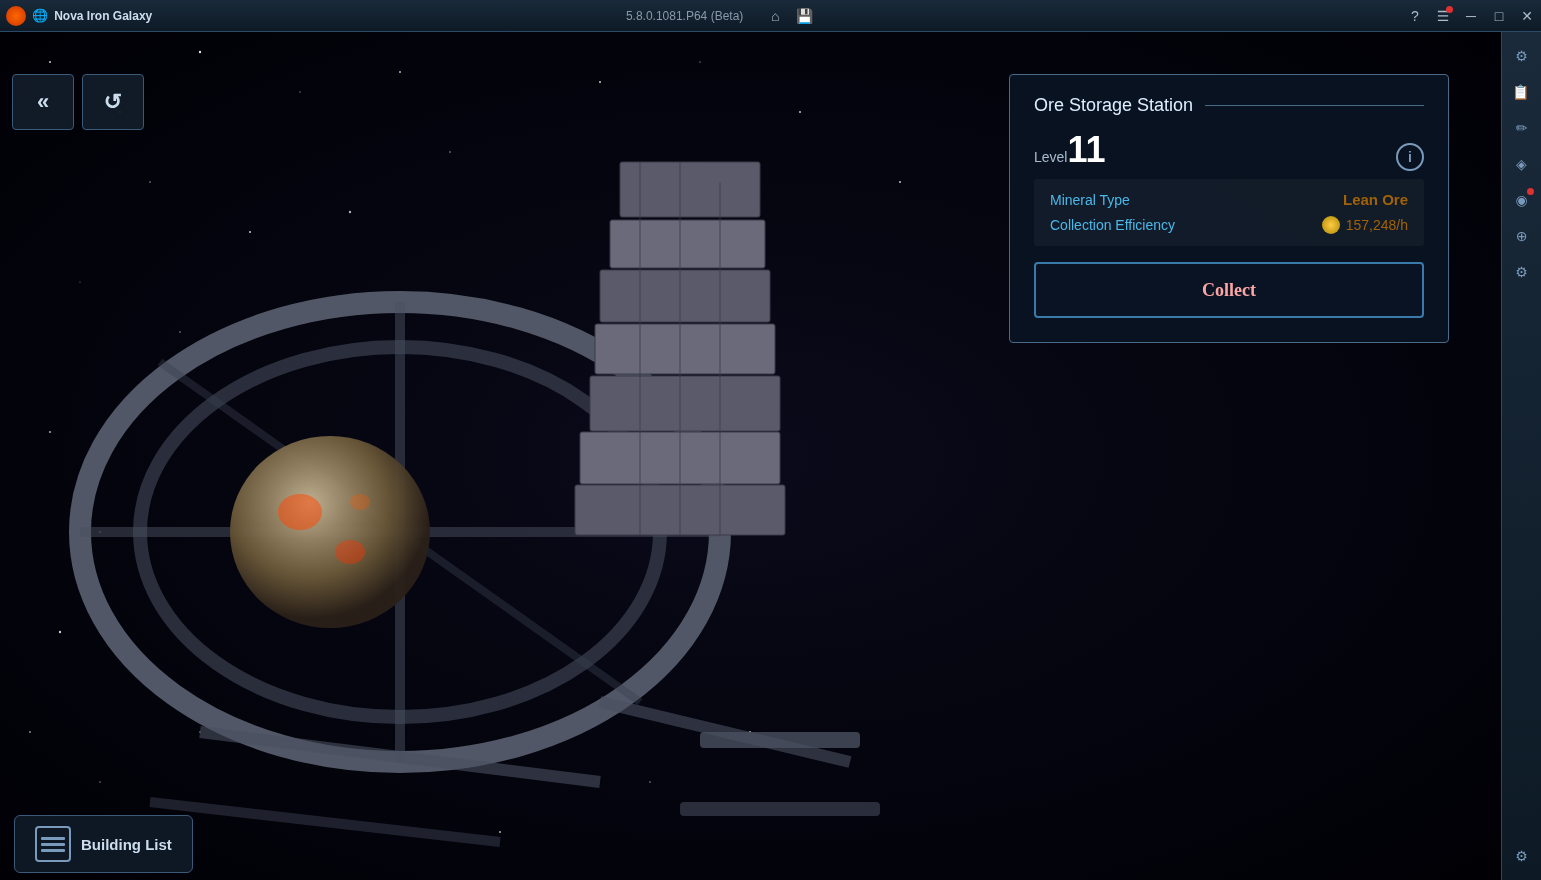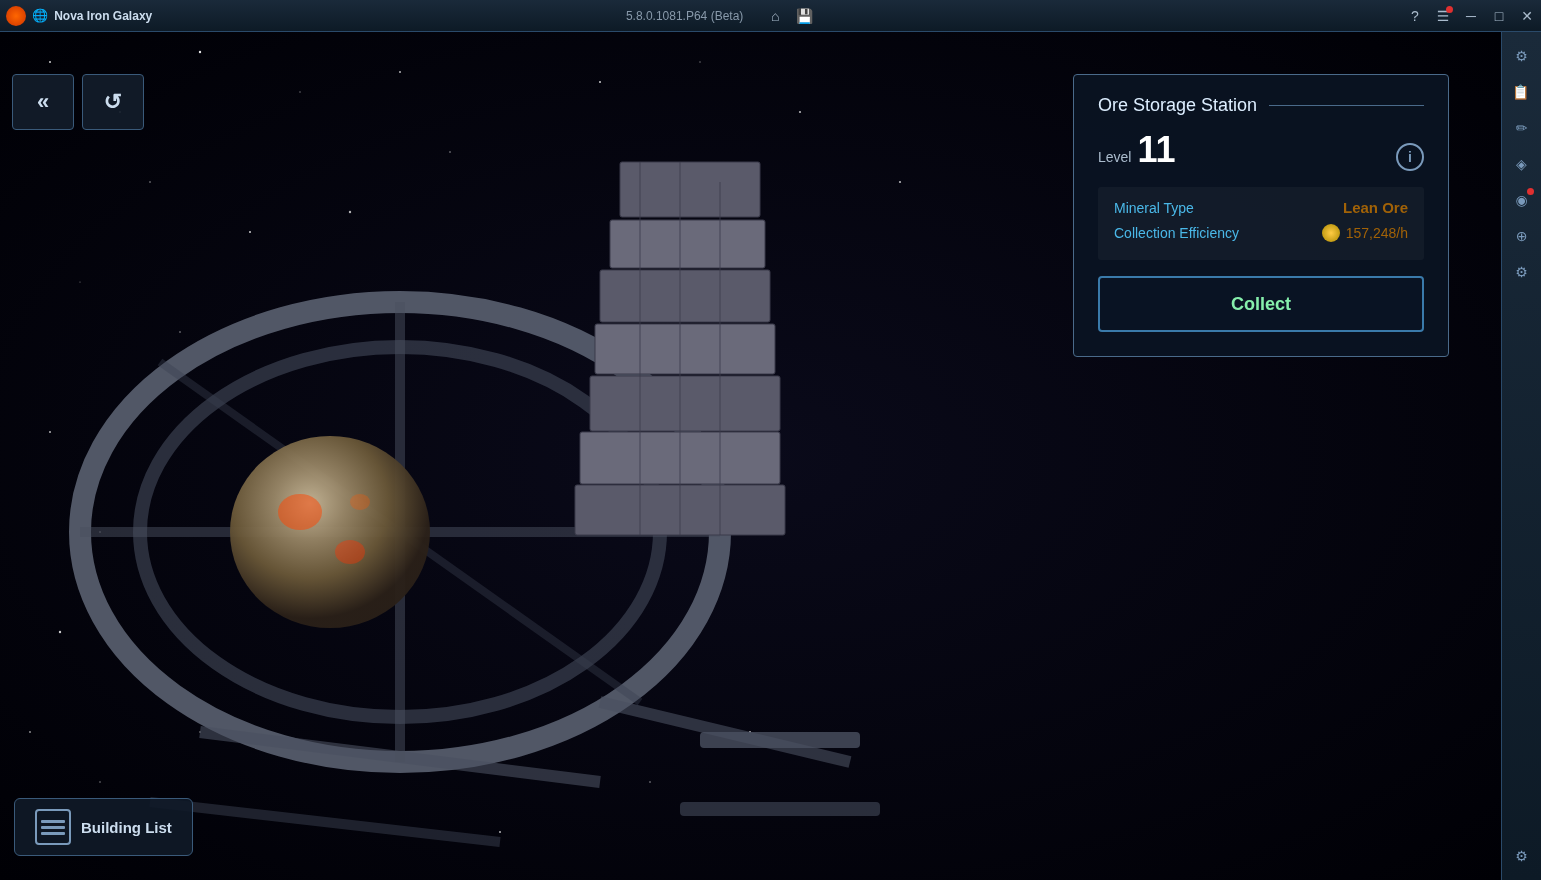--- a/index.html
+++ b/index.html
@@ -89,21 +89,21 @@
       justify-content: center;
       cursor: pointer;
       color: #cde;
       font-size: 22px;
       font-weight: bold;
     }
 
     
     #building-list-btn {
       position: absolute;
-      bottom: 24px; left: 14px;
+      bottom: 7px; left: 14px;
       background: rgba(15, 25, 40, 0.9);
       border: 1px solid #3a5a7a;
       border-radius: 6px;
       display: flex;
       align-items: center;
       gap: 10px;
       padding: 10px 20px;
       cursor: pointer;
       z-index: 50;
     }
@@ -126,21 +126,21 @@
     .building-list-label {
       color: #cde;
       font-size: 15px;
       font-weight: bold;
     }
 
     
     #info-panel {
       position: absolute;
       top: 42px; right: 52px;
-      width: 376px;
+      width: 440px;
       background: rgba(10, 20, 35, 0.92);
       border: 1px solid #4a6a8a;
       border-radius: 4px;
       z-index: 50;
       padding: 20px 24px 24px;
     }
 
     
     .panel-title-row {
       display: flex;
@@ -157,22 +157,21 @@
     .panel-title-line {
       flex: 1;
       height: 1px;
       background: #4a6a8a;
     }
 
     
     .level-row {
       display: flex;
       align-items: baseline;
-      gap: 6px;
-      margin-bottom: 16px;
+      margin-bottom: 8px;
     }
     .level-label {
       color: #aabbcc;
       font-size: 14px;
     }
     .level-number {
       color: #ffffff;
       font-size: 36px;
       font-weight: bold;
       line-height: 1;
@@ -195,21 +194,21 @@
       border-radius: 3px;
       padding: 12px 16px;
       margin-bottom: 16px;
     }
     .stat-row {
       display: flex;
       justify-content: space-between;
       align-items: center;
       margin-bottom: 8px;
     }
-    .stat-row:last-child { margin-bottom: 6px; }
+    .stat-row:last-child { margin-bottom: 0; }
     .stat-label {
       color: #4ab8e8;
       font-size: 14px;
     }
     .stat-value {
       color: #a16207;
       font-size: 14px;
       display: flex;
       align-items: center;
       gap: 6px;
@@ -249,21 +248,22 @@
       border: none;
     }
     .upgrade-btn {
       background: rgba(10, 20, 35, 0.9);
       border: 2px solid #c8921a;
       color: #e8b840;
     }
     .collect-btn {
       background: rgba(10, 20, 35, 0.9);
       border: 2px solid #3a7aaa;
-      color: #86efac;
+      color: #fca5a5;
+      font-family: Liberation Serif, serif;
     }
 
     
     #right-sidebar {
       position: absolute;
       top: 32px; right: 0;
       width: 40px;
       bottom: 0;
       background: linear-gradient(to bottom, #1a2a3a, #0d1a26);
       border-left: 1px solid #2a4a6a;

